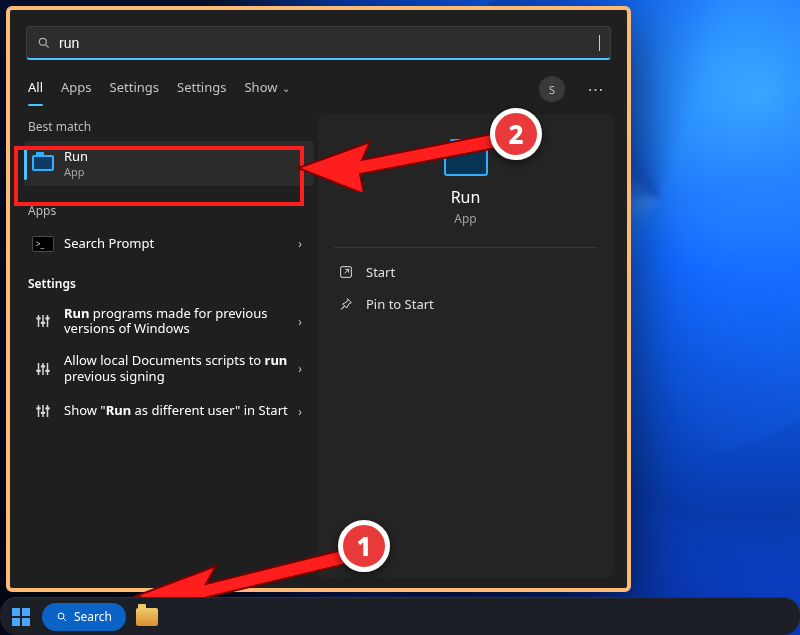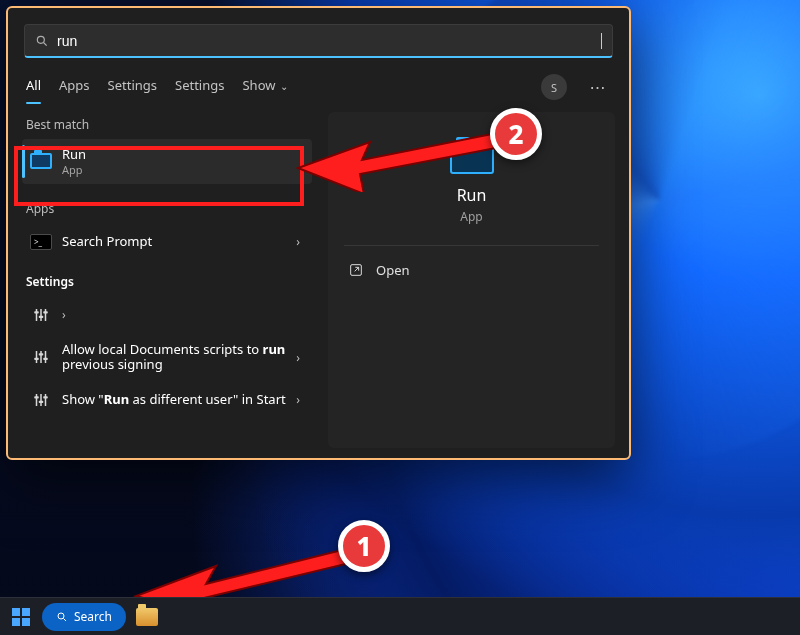--- a/index.html
+++ b/index.html
@@ -16,22 +16,22 @@
       radial-gradient(circle at 110% 50%, #1a7dff 0%, #0c3fcf 30%, #041b63 55%, rgba(0,0,0,0) 70%),
       radial-gradient(circle at 80% 80%, #1f5bff 0%, #0b2a8f 30%, rgba(0,0,0,0) 55%),
       linear-gradient(#07112e, #04081a);
   }
   .wallpaper::after {
     content: ""; position: absolute; right: -120px; top: -60px; width: 520px; height: 520px;
     background: conic-gradient(from 200deg, rgba(255,255,255,0) 0deg, rgba(92,169,255,.35) 60deg, rgba(12,58,168,.5) 120deg, rgba(255,255,255,0) 180deg, rgba(33,118,255,.45) 240deg, rgba(0,0,0,0) 340deg);
     border-radius: 50%; filter: blur(2px);
   }
   .search-panel {
-    position: absolute; left: 6px; top: 6px; width: 625px; height: 454px;
-    background: #1f1f1f; border: 2px solid #fdba74; border-radius: 6px;
+    position: absolute; left: 6px; top: 6px; width: 625px; height: 586px;
+    background: #1f1f1f; border: 4px solid #fdba74; border-radius: 6px;
     box-shadow: 0 20px 60px rgba(0,0,0,.6);
     color: #e6e6e6;
   }
   .search-box {
     margin: 16px 16px 6px 16px; height: 34px;
     background: #2d2d2d; border: 1px solid #3c3c3c; border-radius: 4px;
     display: flex; align-items: center; padding: 0 10px;
     border-bottom: 2px solid #4cc2ff;
   }
   .search-box .mag { width: 14px; height: 14px; flex: 0 0 auto; opacity: .8; }
@@ -44,21 +44,21 @@
   .tab { padding-bottom: 10px; cursor: pointer; position: relative; }
   .tab.active { color: #fff; }
   .tab.active::after { content: ""; position: absolute; left: 0; right: 0; bottom: 0; height: 2px; background: #4cc2ff; border-radius: 2px; }
   .tab .chev { margin-left: 2px; font-size: 10px; }
   .tabs-spacer { flex: 1; }
   .avatar, .more {
     width: 26px; height: 26px; border-radius: 50%; background: #3a3a3a;
     display: flex; align-items: center; justify-content: center; font-size: 11px; margin-bottom: 6px;
   }
   .more { background: transparent; font-size: 16px; letter-spacing: 1px; }
-  .body { display: flex; padding: 6px 14px 0 14px; gap: 16px; height: calc(100% - 108px); }
+  .body { display: flex; padding: 6px 14px 0 14px; gap: 4px; height: calc(100% - 108px); }
   .col-left { flex: 0 0 290px; }
   .col-right { flex: 1; background: #242424; border-radius: 6px; padding: 12px 16px; }
   .section-label { font-size: 12px; color: #bdbdbd; margin: 4px 4px 6px 4px; }
   .section-label.bold { color: #fff; font-weight: 600; margin-top: 12px; }
   .result {
     display: flex; align-items: center; gap: 10px; padding: 8px 8px; border-radius: 4px;
     cursor: pointer;
   }
   .result.best { background: #2b2b2b; position: relative; }
   .result.best .accent { position: absolute; left: 0; top: 6px; bottom: 6px; width: 3px; background: #4cc2ff; border-radius: 2px; }
@@ -87,21 +87,21 @@
   .anno-box { position: absolute; border: 4px solid #ff1e1e; pointer-events: none; }
   
   .badge { position: absolute; width: 52px; height: 52px; border-radius: 50%; background: #e83a3a; border: 5px solid #fff; display: flex; align-items: center; justify-content: center; color: #fff; font-weight: 800; font-size: 26px; box-shadow: 0 3px 8px rgba(0,0,0,.5); pointer-events: none; }
   
   .arrow { position: absolute; pointer-events: none; }
   .arrow svg path { fill: #ff1e1e; stroke: #7a0000; stroke-width: 2; }
   
   .taskbar {
     position: absolute; left: 0; right: 0; bottom: 0; height: 38px;
     background: #1c1f26; border-top: 1px solid #2d3038;
-    display: flex; align-items: center; padding-left: 6px; gap: 6px;
+    display: flex; align-items: center; padding-left: 6px; gap: 6px; border-radius: 17px;
   }
   .start {
     width: 30px; height: 30px; display: flex; align-items: center; justify-content: center; border-radius: 4px;
   }
   .start svg rect { fill: #49a7ff; }
   .search-pill {
     height: 28px; padding: 0 14px; border-radius: 14px; background: #0b63c5;
     display: flex; align-items: center; gap: 6px; color: #fff; font-size: 12px; cursor: pointer;
   }
   .search-pill .mag2 { width: 12px; height: 12px; }
@@ -166,20 +166,23 @@
         <span class="ico gearico">
             <svg viewBox="0 0 24 24">
               <rect x="5" y="4" width="2" height="16"></rect>
               <rect x="11" y="4" width="2" height="16"></rect>
               <rect x="17" y="4" width="2" height="16"></rect>
               <rect x="3" y="7" width="6" height="3" rx="1"></rect>
               <rect x="9" y="13" width="6" height="3" rx="1"></rect>
               <rect x="15" y="7" width="6" height="3" rx="1"></rect>
             </svg>
           </span>
+        <span class="txt">
+            <div class="title"><span></span><b>Run</b><span> programs made for previous versions of Windows</span></div>
+          </span>
         <span class="chvr">›</span>
       </div>
       <div class="result">
         <span class="ico gearico">
             <svg viewBox="0 0 24 24">
               <rect x="5" y="4" width="2" height="16"></rect>
               <rect x="11" y="4" width="2" height="16"></rect>
               <rect x="17" y="4" width="2" height="16"></rect>
               <rect x="3" y="13" width="6" height="3" rx="1"></rect>
               <rect x="9" y="7" width="6" height="3" rx="1"></rect>
@@ -214,21 +217,27 @@
         <div class="big-runico"></div>
         <div class="ptitle">Run</div>
         <div class="psub">App</div>
       </div>
       <div class="divider"></div>
       <div class="action">
         <span class="aico"><svg viewBox="0 0 24 24">
               <rect x="4" y="4" width="16" height="16" rx="2"></rect>
               <path d="M10 14 L16 8 M16 8 h-5 M16 8 v5"></path>
             </svg></span>
-        <span>Open</span>
+        <span>Start</span>
+      </div>
+      <div class="action">
+        <span class="aico"><svg viewBox="0 0 24 24">
+              <path d="M14 4l6 6-4 2-3 6-3-3-5 5 5-5-3-3 6-3 2-4z"></path>
+            </svg></span>
+        <span>Pin to Start</span>
       </div>
     </div>
   </div>
 </div>
 
 <div class="anno-box" style="left:14px; top:146px; width:290px; height:60px;"></div>
 
 <div class="arrow" style="left:292px; top:112px; width:210px; height:80px;">
   <svg viewBox="0 0 210 80" width="210" height="80">
     <path d="M200 22 L70 48 L78 30 L6 56 L72 82 L68 62 L204 36 Z"></path>

